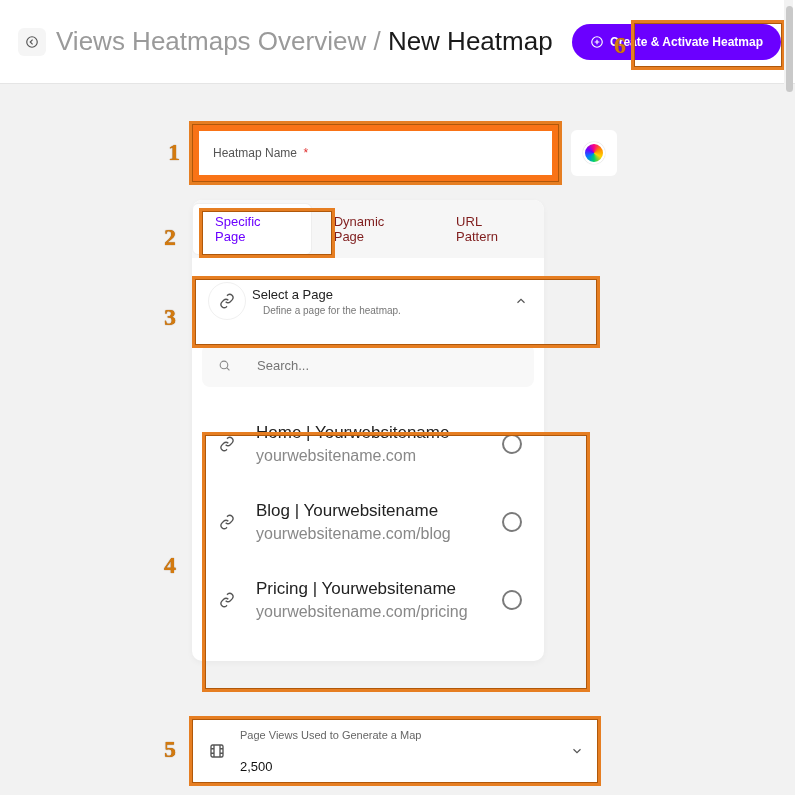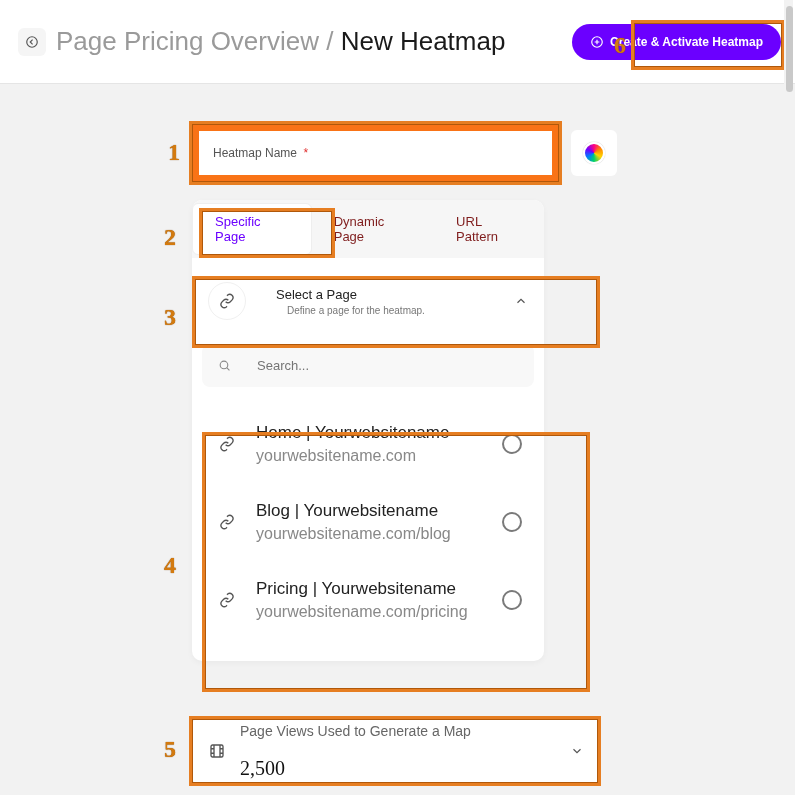--- a/index.html
+++ b/index.html
@@ -60,21 +60,21 @@
   
   .card {
     position:absolute; left:192px; top:116px; width:352px;
     background:#fff; border-radius:10px; padding:0; box-shadow:0 2px 6px rgba(0,0,0,.04);
   }
   .tabs { display:flex; height:58px; align-items:center; justify-content:space-around;
     background:#f6f6f6; border-radius:10px 10px 0 0; }
   .tab { font-size:13px; color:#7f1d1d; padding:10px 22px; border-radius:6px; }
   .tab.active { color:#6b00ff; background:#fff; border:1px solid #eee; }
 
-  .select-row { display:flex; align-items:center; gap:30px; padding:18px 16px; margin-top:6px; }
+  .select-row { display:flex; align-items:center; gap:6px; padding:18px 16px; margin-top:6px; }
   .icon-circle { width:38px; height:38px; border-radius:50%; background:#fff;
     display:flex; align-items:center; justify-content:center; flex-shrink:0; border:1px solid #f0f0f0; }
   .icon-circle.plain { border:none; background:transparent; }
   .link-ico { width:16px; height:16px; stroke:#555; fill:none; stroke-width:2; }
   .select-text .ttl { font-size:13px; color:#222; }
   .select-text .sub { font-size:10px; color:#777; margin-top:3px;padding-left:11px; }
   .chev { margin-left:auto; width:14px; height:14px; stroke:#555; fill:none; stroke-width:2; }
 
   .search-wrap { margin:6px 10px 0; }
   .search {
@@ -92,43 +92,43 @@
   .radio { margin-left:auto; width:20px; height:20px; border-radius:50%;
     border:2.5px solid #7a7a7a; }
 
   
   .pv-card {
     position:absolute; left:192px; top:635px; width:408px; height:64px;
     background:#fff; border-radius:6px; display:flex; align-items:center;
     padding:0 16px; gap:14px;
   }
   .pv-ico { width:18px; height:18px; stroke:#555; fill:none; stroke-width:1.8; }
-  .pv-text .pt { font-size:14px; color:#666; }
-  .pv-text .pv { font-size:20px; color:#111; margin-top:18px; font-weight:500;font-family:Liberation Serif, serif;}
+  .pv-text .pt { font-size:11px; color:#666; }
+  .pv-text .pv { font-size:13px; color:#111; margin-top:18px; font-weight:500;}
   .pv-card .chev { transform: rotate(0deg); }
 
   
   .scroll-hint { position:absolute; right:2px; top:0; width:9px; height:795px;
     background:linear-gradient(#f2f2f2,#f2f2f2); }
   .scroll-thumb { position:absolute; right:2px; top:6px; width:7px; height:86px;
     background:#c9c9c9; border-radius:4px; }
 
 </style>
 </head>
 <body>
 
 <div class="header">
   <div class="back-btn">
     <svg viewBox="0 0 24 24">
         <circle cx="12" cy="12" r="9"></circle>
         <path d="M13 8l-4 4 4 4"></path>
       </svg>
   </div>
   <div class="crumb">
-    <span>Page Pricing Overview /</span>
+    <span>Views Heatmaps Overview /</span>
     <span class="current">New Heatmap</span>
   </div>
   <button class="create-btn">
     <svg viewBox="0 0 24 24">
         <circle cx="12" cy="12" r="9"></circle>
         <path d="M12 8v8M8 12h8"></path>
       </svg>
     <span>Create &amp; Activate Heatmap</span>
   </button>
 </div>

